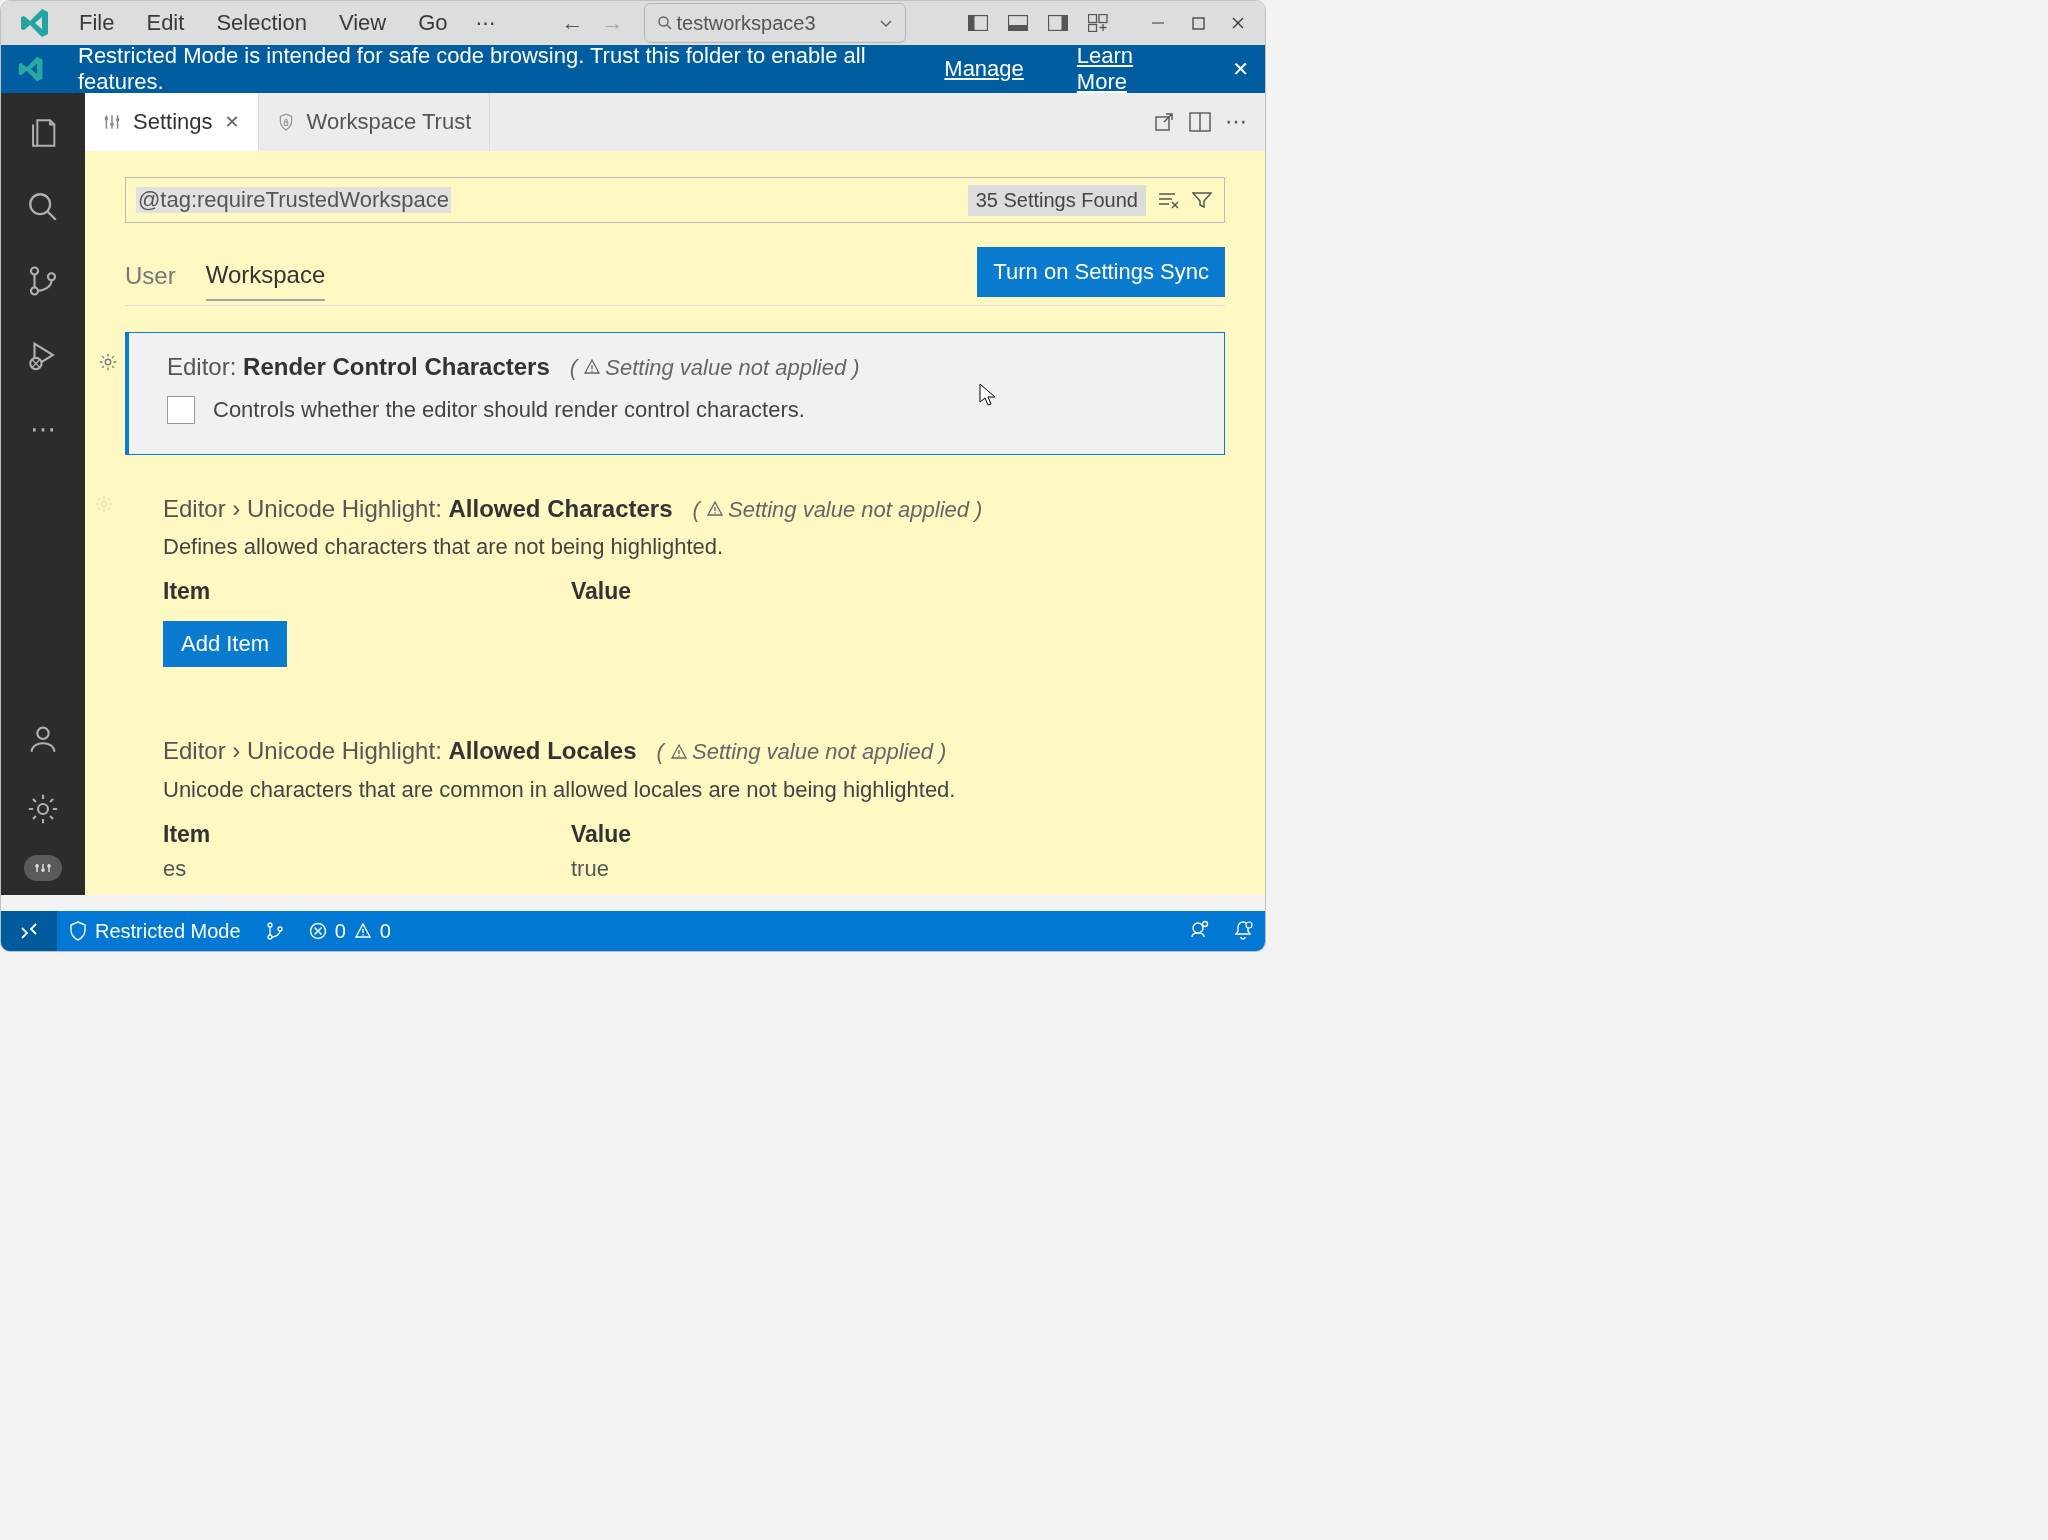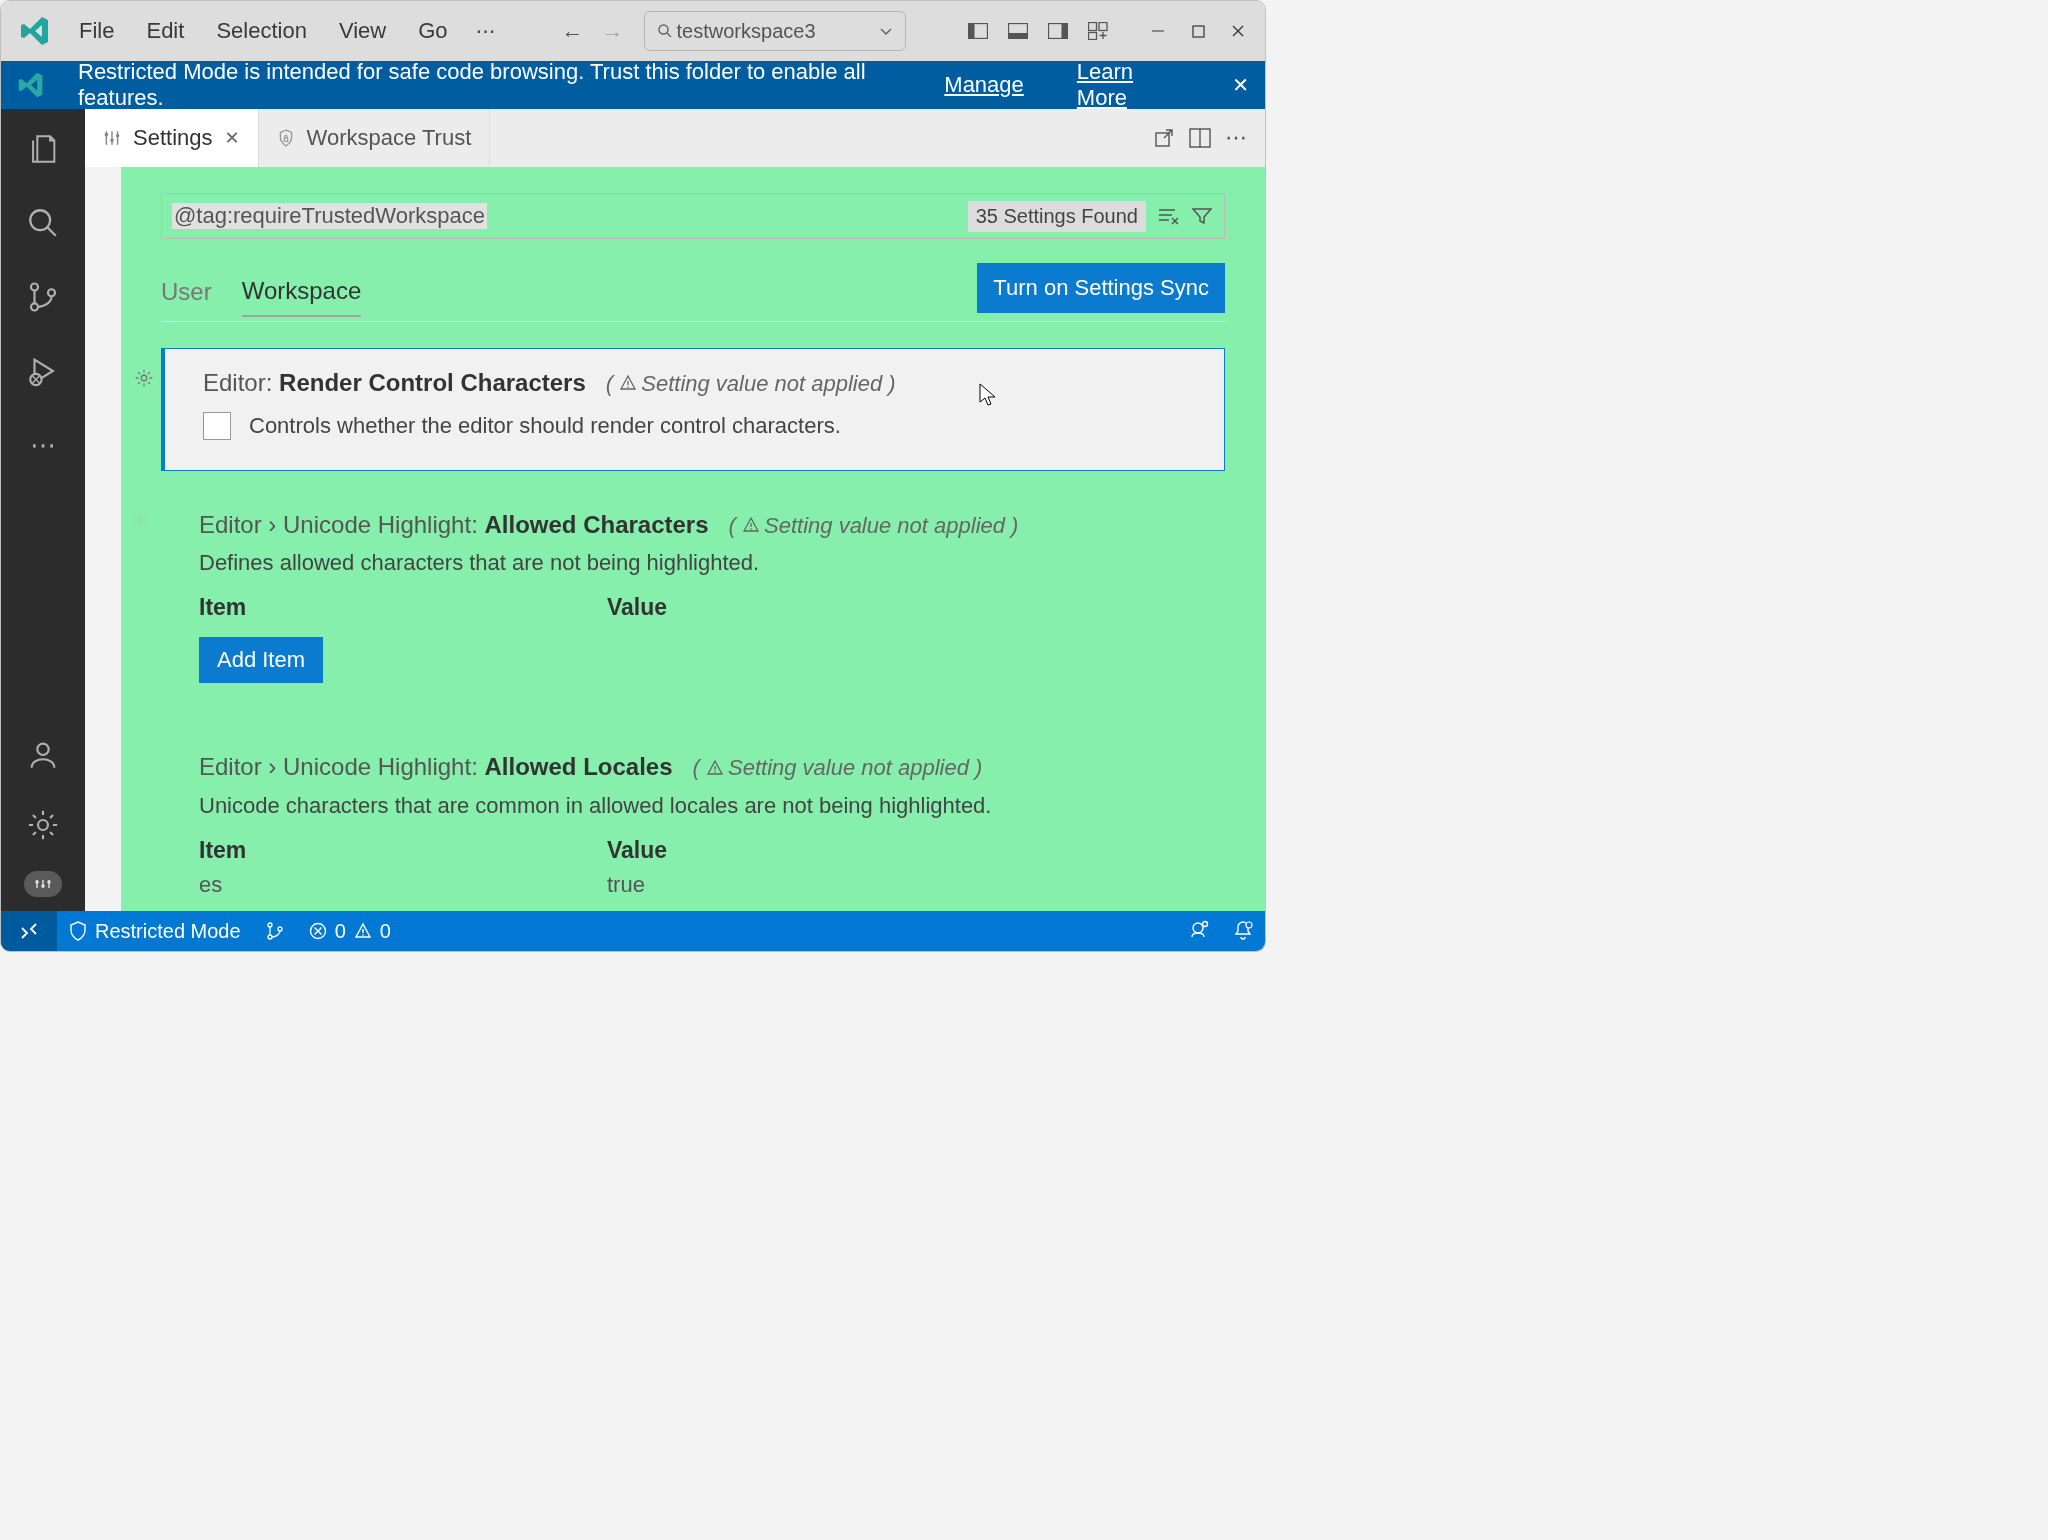--- a/index.html
+++ b/index.html
@@ -1,19 +1,19 @@
 <!DOCTYPE html>
 <html><head>
 <meta charset="utf-8">
 <style>
 * { margin: 0; padding: 0; box-sizing: border-box; font-family: -apple-system, "Segoe UI", sans-serif; }
 body { width: 1266px; height: 952px; overflow: hidden; background: #f3f3f3; position: relative; border: 1px solid #c0c0c0; border-radius: 10px; }
 
 
-.titlebar { height: 60px; background: #dddddd; display: flex; align-items: center; padding: 0 8px; gap: 4px; }
+.titlebar { height: 44px; background: #dddddd; display: flex; align-items: center; padding: 0 8px; gap: 4px; }
 .titlebar .logo { width: 32px; height: 32px; margin: 0 10px; }
 .titlebar .menu-item { padding: 6px 14px; font-size: 22px; color: #3a3a3a; cursor: pointer; border-radius: 4px; }
 .titlebar .ellipsis { padding: 6px 10px; font-size: 20px; color: #3a3a3a; cursor: pointer; }
 .titlebar .nav-arrow { width: 30px; text-align: center; font-size: 22px; color: #555; cursor: pointer; }
 .titlebar .nav-arrow.disabled { color: #aaa; }
 .titlebar .nav-group { margin-left: 48px; display: flex; gap: 10px; }
 .titlebar .search-box { flex: 0 0 262px; height: 40px; border: 1px solid #b5b5b5; border-radius: 6px; background: #dddddd; display: flex; align-items: center; padding: 0 12px; margin-left: 12px; color: #555; font-size: 20px; gap: 4px; }
 .titlebar .search-box .chev { margin-left: auto; }
 .titlebar .win-controls { margin-left: auto; display: flex; align-items: center; gap: 2px; }
 .titlebar .layout-icon, .titlebar .win-icon { width: 38px; height: 38px; display: flex; align-items: center; justify-content: center; cursor: pointer; color: #444; }
@@ -36,21 +36,21 @@
 .editor-area { flex: 1; background: #f3f3f3; display: flex; flex-direction: column; }
 .tabbar { height: 58px; background: #ececec; display: flex; align-items: stretch; }
 .tab { display: flex; align-items: center; padding: 0 18px; gap: 12px; font-size: 22px; color: #555; border-right: 1px solid #ddd; cursor: pointer; }
 .tab.active { background: #fff; color: #333; }
 .tab .tab-icon { width: 18px; height: 18px; }
 .tab .close-tab { font-size: 18px; color: #666; }
 .tabbar .tab-actions { margin-left: auto; display: flex; align-items: center; gap: 14px; padding-right: 18px; color: #555; }
 .tabbar .tab-actions > div { cursor: pointer; }
 
 
-.settings-content { flex: 1; background: #86efac; padding: 26px 40px 0 40px; overflow: hidden; margin-left: 36px; }
+.settings-content { flex: 1; background: #fef9c3; padding: 26px 40px 0 40px; overflow: hidden; }
 .search-row { border: 1px solid #bdbdbd; height: 46px; display: flex; align-items: center; padding: 0 10px; gap: 10px; }
 .search-row input { flex: 1; border: none; outline: none; font-size: 22px; background: transparent; color: #444; }
 .search-row .highlighted-val { background: #e1e1e1; color: #555; padding: 0 2px; font-size: 22px; flex-shrink: 0; }
 .search-row .count-badge { background: #dcdcdc; font-size: 20px; color: #444; padding: 4px 8px; margin-left: auto; }
 .search-row .filter-icon { width: 24px; height: 24px; display: flex; align-items: center; justify-content: center; cursor: pointer; color: #555; }
 
 .scope-row { display: flex; align-items: center; margin-top: 24px; border-bottom: 1px solid #e0e0e0; }
 .scope-tab { font-size: 24px; color: #777; padding: 10px 0; margin-right: 30px; cursor: pointer; }
 .scope-tab.active { color: #333; border-bottom: 2px solid #a3a3a3; }
 .sync-btn { margin-left: auto; background: #0a7bce; color: #fff; border: none; font-size: 22px; padding: 12px 16px; cursor: pointer; margin-bottom: 8px; }

